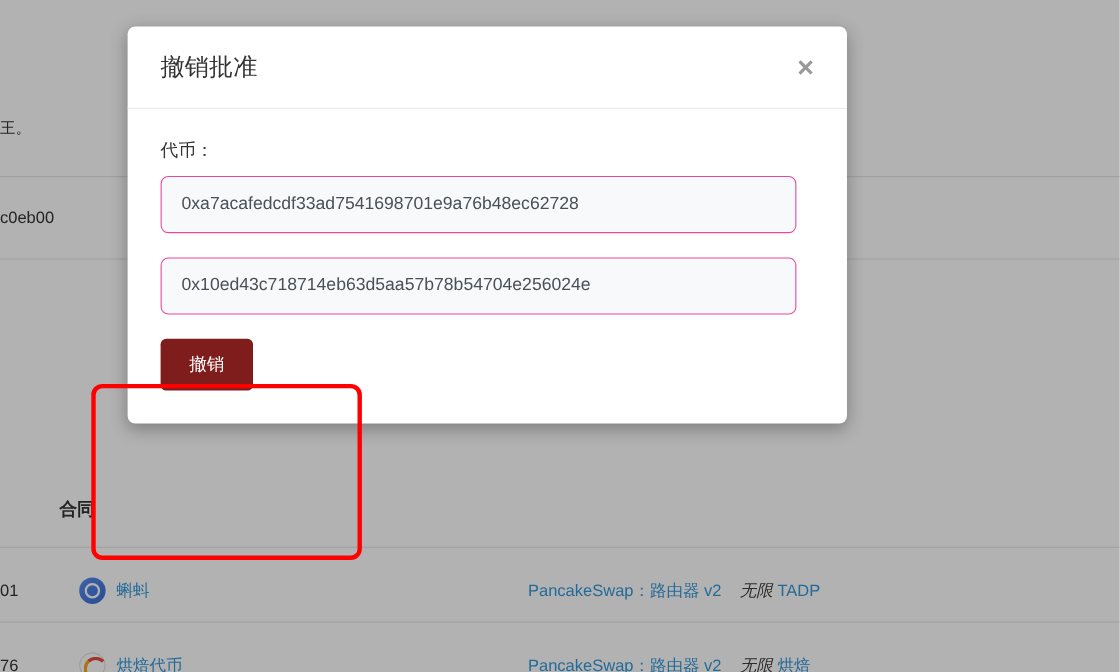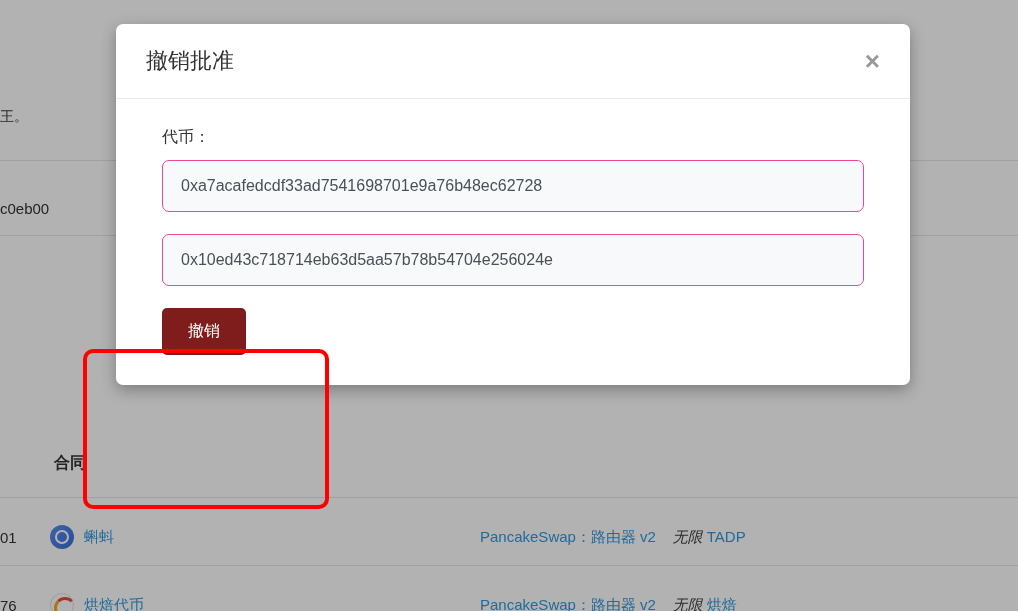--- a/index.html
+++ b/index.html
@@ -22,21 +22,21 @@
     }
     .bg-text-top {
       position: absolute;
       top: 108px;
       left: 0;
       font-size: 14px;
       color: #333;
     }
     .bg-hash {
       position: absolute;
-      top: 200px;
+      top: 190px;
       left: 0;
       font-size: 15px;
       color: #333;
     }
     .bg-divider {
       position: absolute;
       left: 0;
       right: 0;
       height: 1px;
       background: #e5e5e5;
@@ -54,21 +54,21 @@
       left: 0;
       right: 0;
       height: 50px;
       display: flex;
       align-items: center;
       padding-left: 0;
       font-size: 15px;
     }
     .bg-row-num {
       color: #333;
-      width: 50px;
+      width: 72px;
     }
     .bg-row-icon {
       width: 24px;
       height: 24px;
       border-radius: 50%;
       margin-right: 10px;
       display: inline-block;
     }
     .bg-row-link {
       color: #3498db;
@@ -118,21 +118,21 @@
       position: absolute;
       top: 0; left: 0; right: 0; bottom: 0;
       background: rgba(0,0,0,0.3);
     }
     
     
     .modal {
       position: absolute;
       top: 24px;
       left: 116px;
-      width: 794px;
+      width: 654px;
       background: #fff;
       border-radius: 7px;
       box-shadow: 0 5px 15px rgba(0,0,0,0.3);
     }
     .modal-header {
       padding: 22px 30px 22px 30px;
       border-bottom: 1px solid #e9ecef;
       display: flex;
       justify-content: space-between;
       align-items: center;
@@ -146,21 +146,20 @@
       font-size: 26px;
       color: #999;
       background: none;
       border: none;
       cursor: pointer;
       font-weight: bold;
       line-height: 1;
     }
     .modal-body {
       padding: 28px 46px 30px 30px;
-      margin-left: 16px;
     }
     .form-label {
       font-size: 16px;
       color: #333;
       margin-bottom: 12px;
     }
     .form-input {
       width: 100%;
       padding: 16px 18px;
       font-size: 16px;

